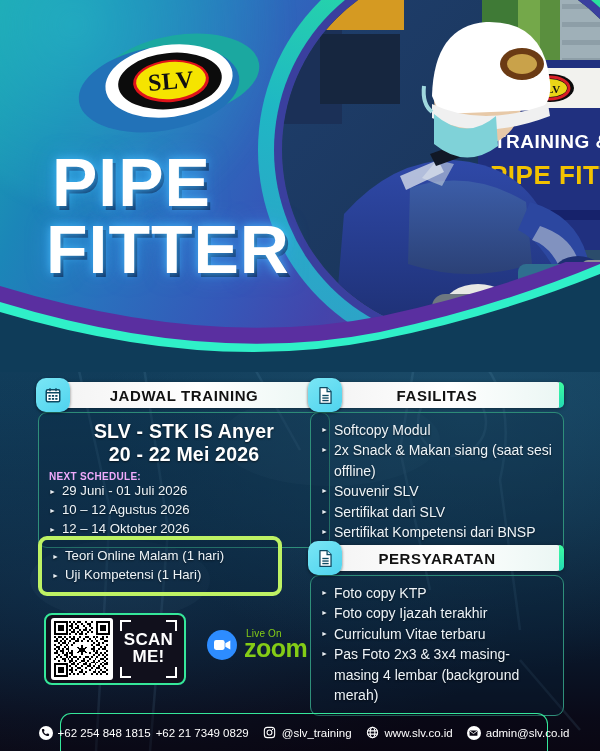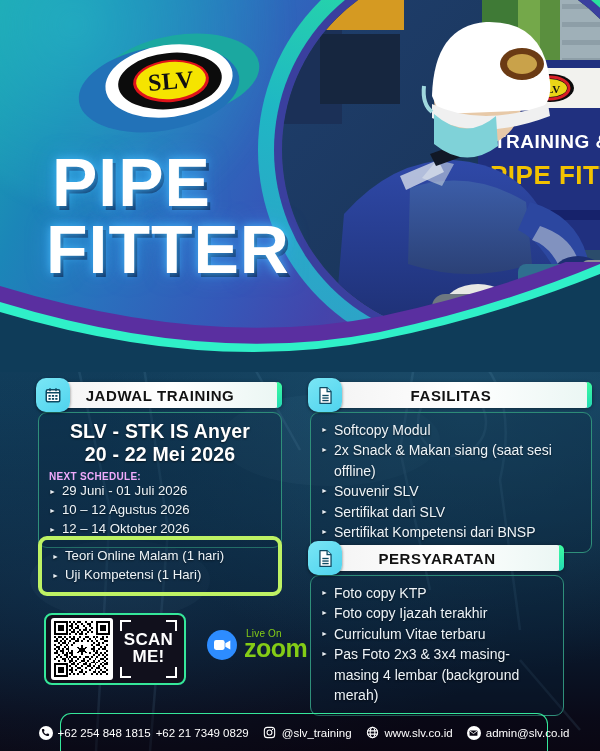--- a/index.html
+++ b/index.html
@@ -132,21 +132,21 @@
     padding: 7px 10px 9px 10px;
   }
   .sub-box {
     border: 4px solid #bef264;
     border-radius: 9px;
     background: rgba(10,35,58,.30);
     padding: 7px 10px 8px 10px;
   }
 
   
-  #card-jadwal { left: 38px; top: 382px; width: 244px; }
+  #card-jadwal { left: 38px; top: 382px; width: 292px; }
   .sch-main {
     text-align:center; color:#ffffff; font-weight:700;
     font-size: 19.5px; line-height: 1.16; letter-spacing:.2px;
     text-shadow: 0 1px 2px rgba(0,0,0,.6);
   }
   .sch-next-label {
     margin-top: 6px; color:#f0abfc; font-weight:700;
     font-size: 10px; letter-spacing:.3px;
   }
   ul.bl { list-style:none; }
@@ -157,21 +157,21 @@
   }
   ul.bl li::before {
     content:"►"; position:absolute; left:0; top:0;
     font-size: 7px; line-height: 19px; color:#e8eef3;
   }
   ul.bl.big li { font-size: 14px; line-height: 1.46; }
   ul.bl.big li::before { line-height: 20px; }
   #sch-sub { position:absolute; left:38px; top:536px; width:244px; }
 
   
-  #card-fasilitas { left: 310px; top: 382px; width: 282px; }
+  #card-fasilitas { left: 310px; top: 382px; width: 254px; }
   #card-persyaratan { left: 310px; top: 545px; width: 254px; }
 
   
   .qr-block {
     position:absolute; left: 44px; top: 613px;
     width: 142px; height: 72px;
     border: 2px solid #35e79a; border-radius: 8px;
     background: #11101c;
     display:flex; align-items:center; padding: 5px;
     gap: 5px;

